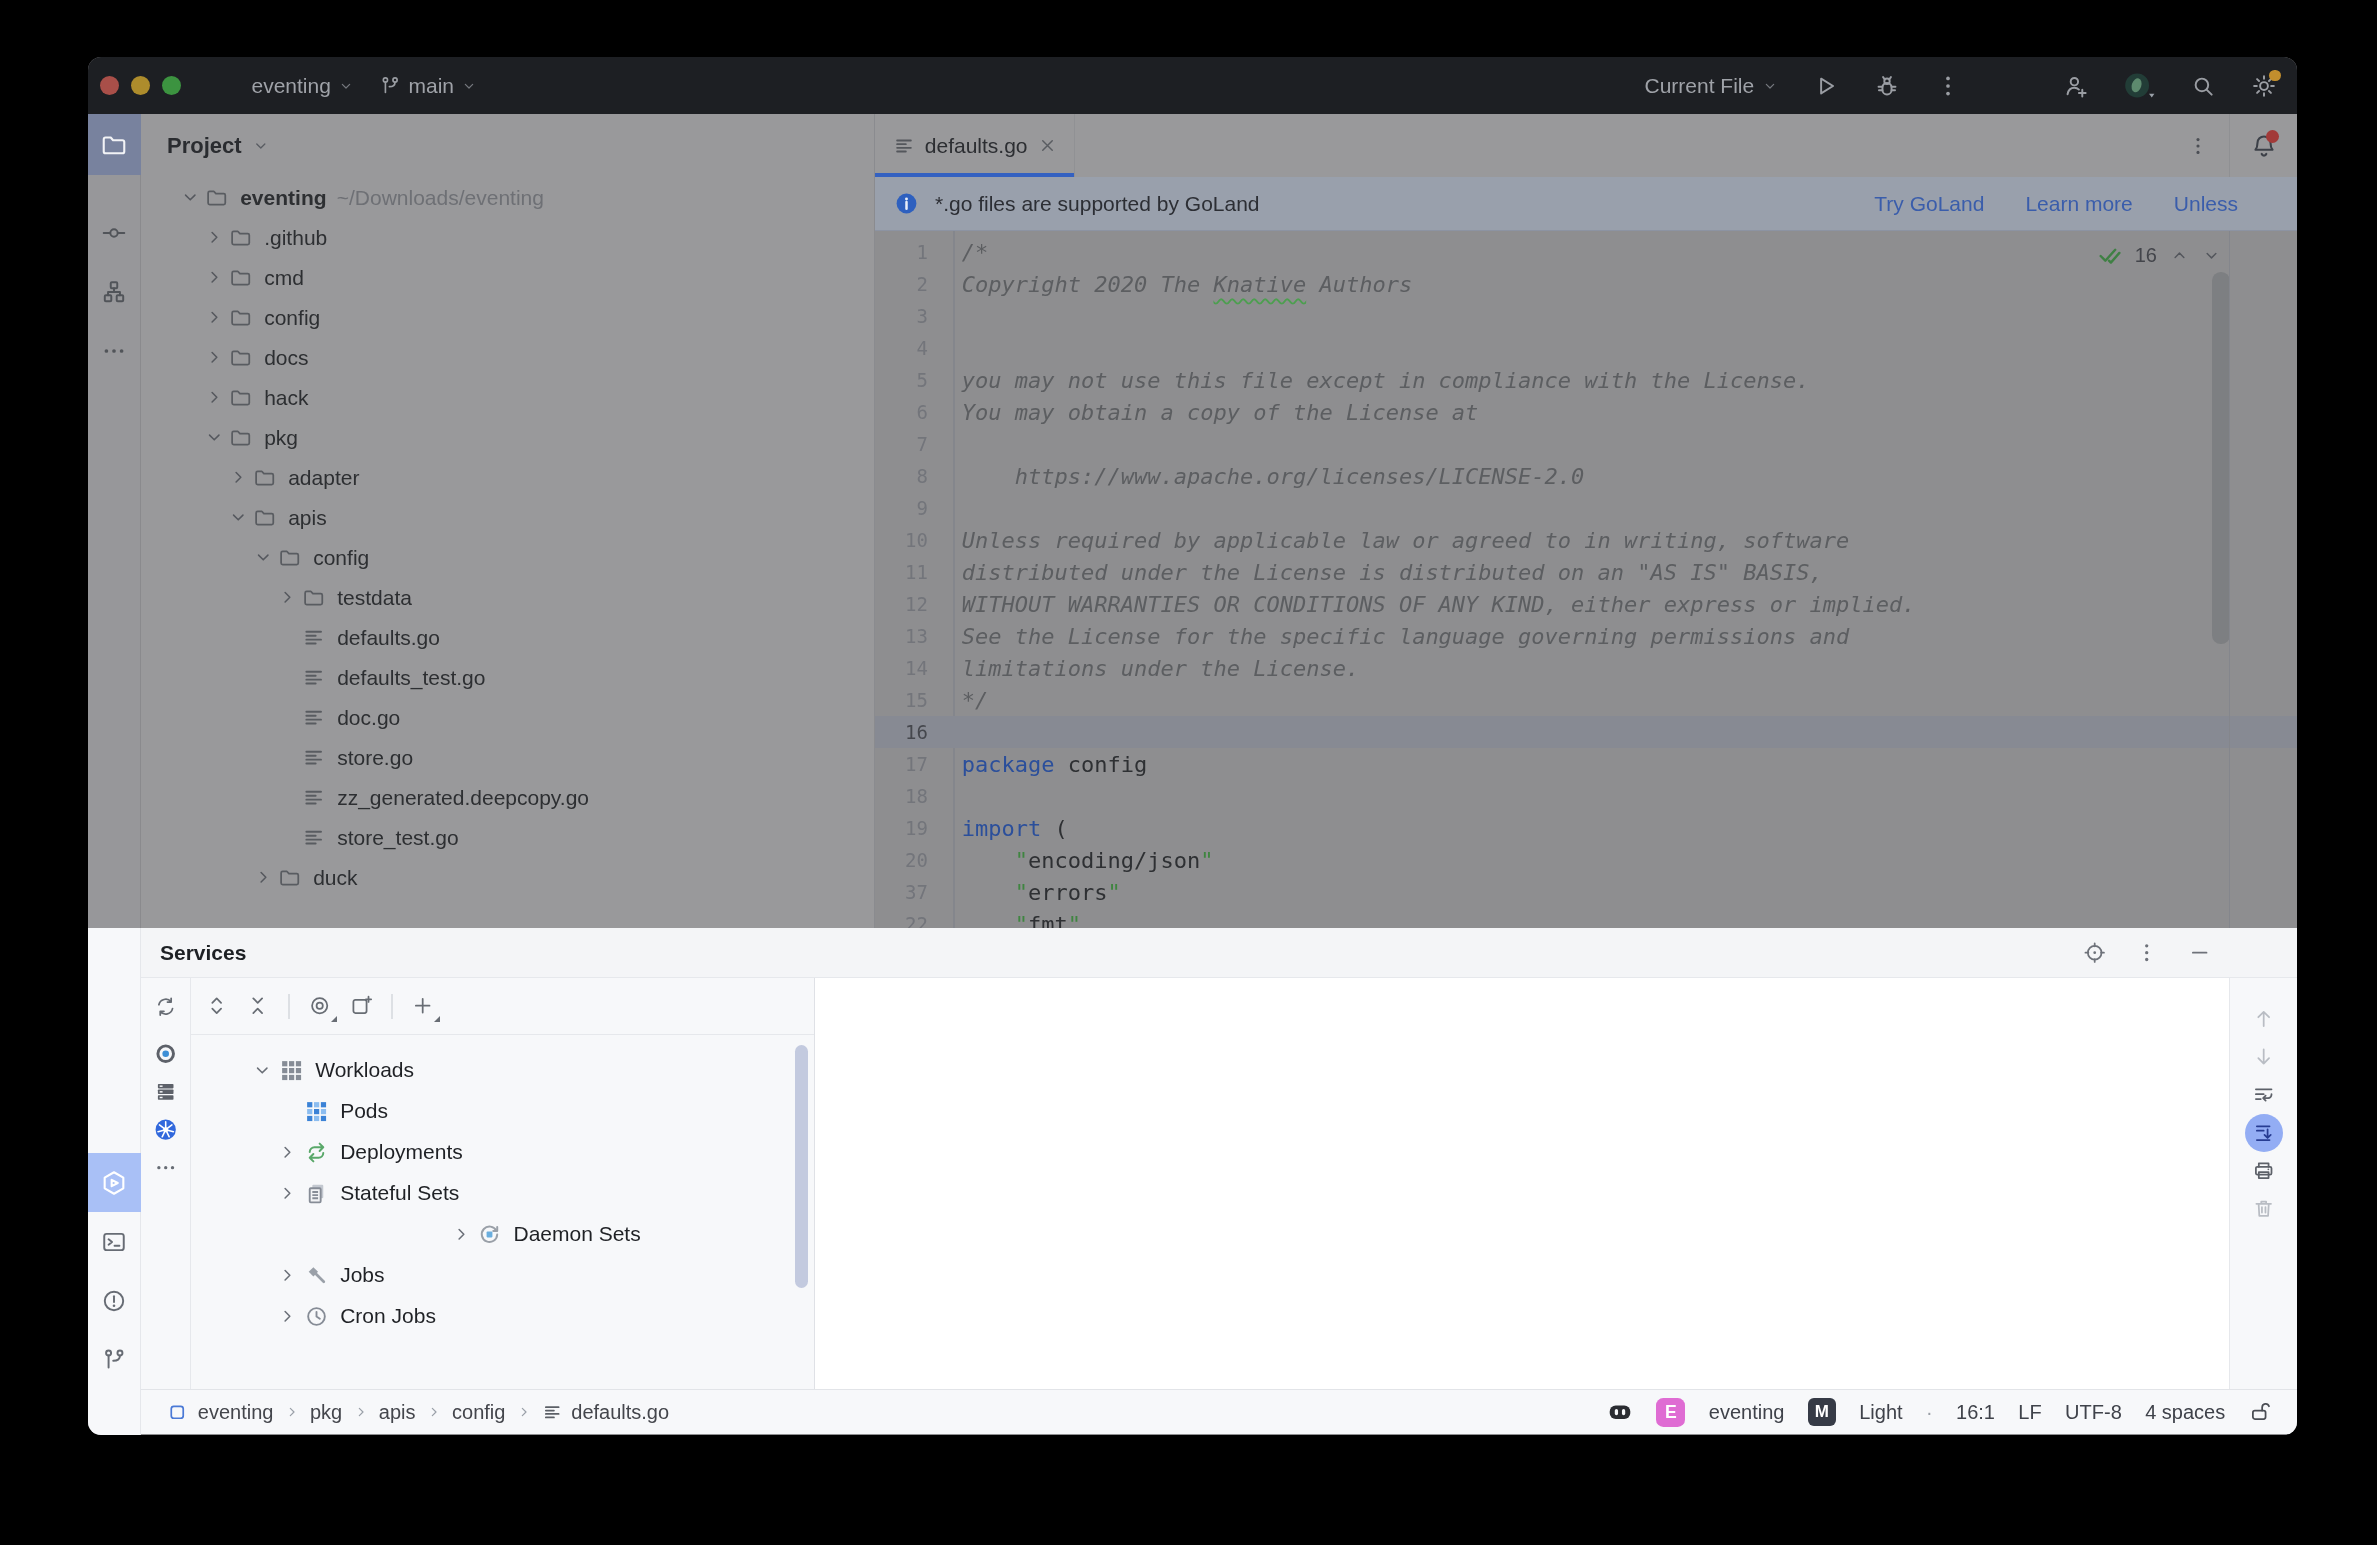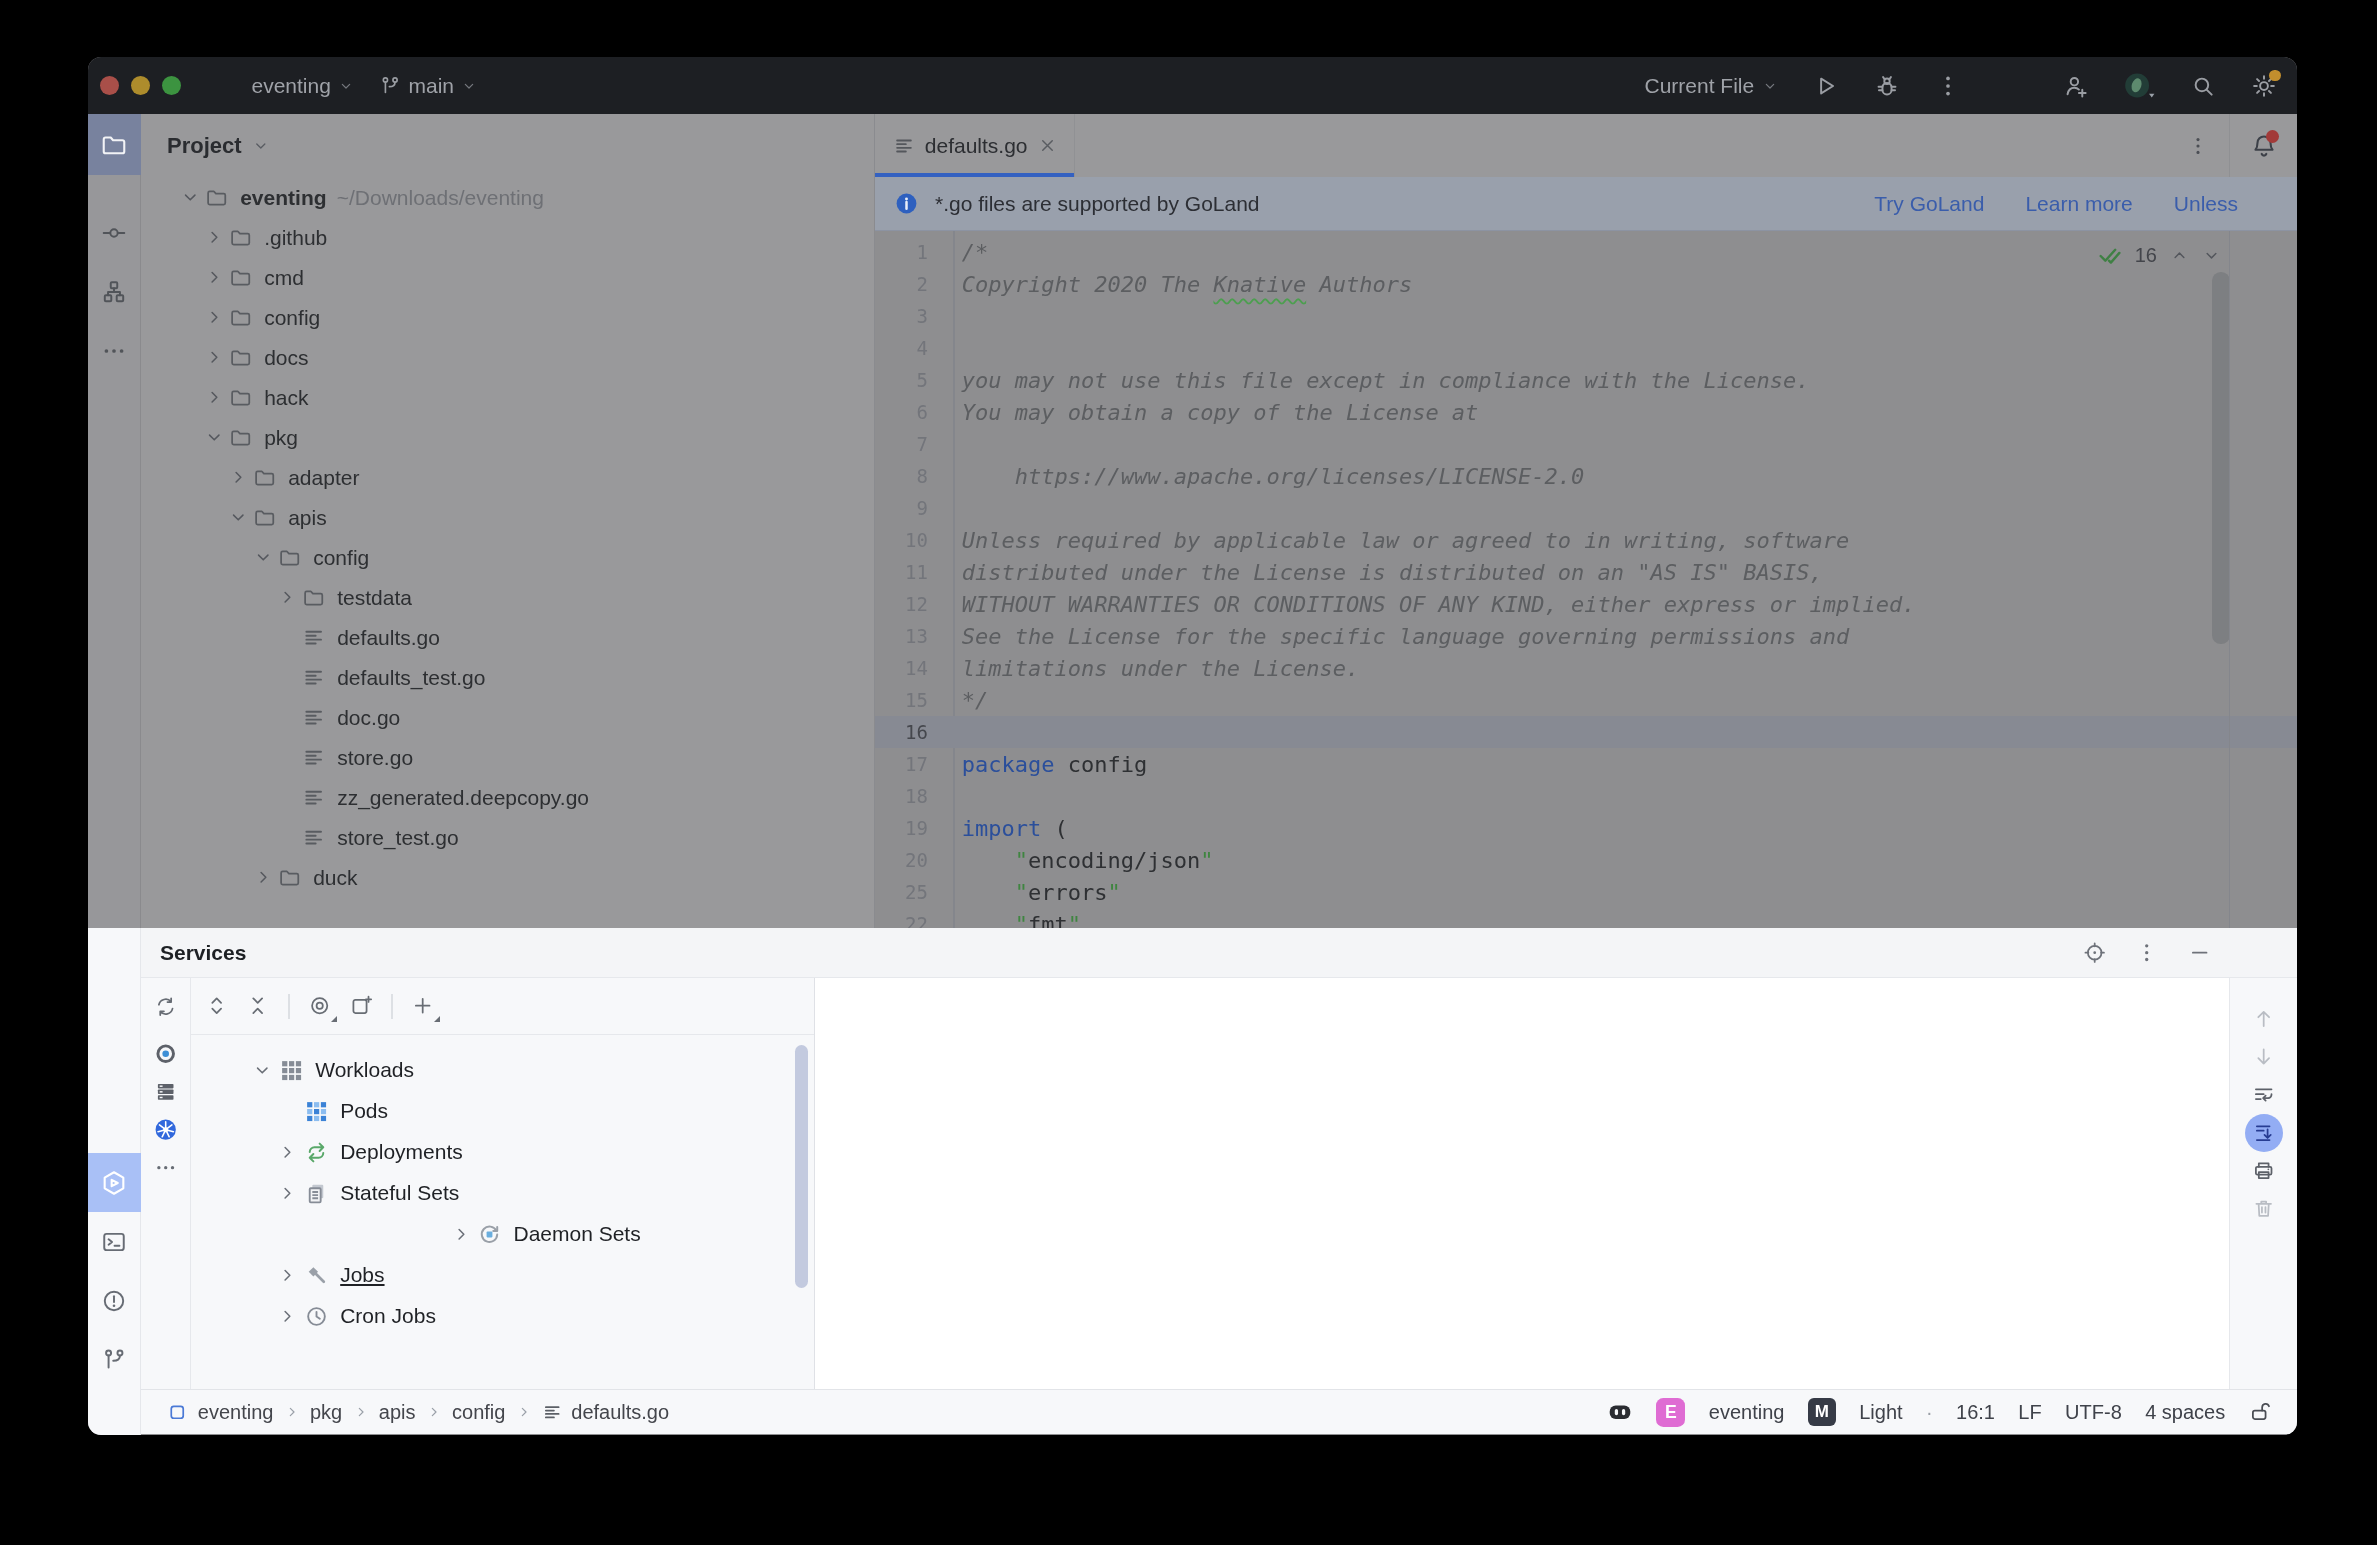--- a/index.html
+++ b/index.html
@@ -698,21 +698,21 @@
               </div>
               <div class="code-line">
                 <span class="gutter-num">19</span>
                 <span class="code-text"><span class="tok-kw">import</span><span class="tok-pl"> (</span></span>
               </div>
               <div class="code-line">
                 <span class="gutter-num">20</span>
                 <span class="code-text"><span class="tok-pl">    </span><span class="tok-qt">"</span><span class="tok-pl">encoding/json</span><span class="tok-qt">"</span></span>
               </div>
               <div class="code-line">
-                <span class="gutter-num">25</span>
+                <span class="gutter-num">37</span>
                 <span class="code-text"><span class="tok-pl">    </span><span class="tok-qt">"</span><span class="tok-pl">errors</span><span class="tok-qt">"</span></span>
               </div>
               <div class="code-line">
                 <span class="gutter-num">22</span>
                 <span class="code-text"><span class="tok-pl">    </span><span class="tok-qt">"</span><span class="tok-pl">fmt</span><span class="tok-qt">"</span></span>
               </div>
               <div class="inspect">
               <span class="ic checks">
                   <svg viewBox="0 0 24 24" fill="none" stroke="currentColor" stroke-width="1.8" stroke-linecap="round" stroke-linejoin="round">
                     <g stroke-width="2.3">
@@ -944,21 +944,21 @@
                   </span>
                   <span class="ic node-ic">
                     <svg viewBox="0 0 24 24" fill="none" stroke="#9aa0a8" stroke-width="1.9" stroke-linecap="round">
                       <path d="M18.6 8.4A7.4 7.4 0 1 0 19.4 12"></path>
                       <path d="M19.4 4.8v3.8h-3.8" stroke-linejoin="round"></path>
                       <rect x="9.2" y="9.2" width="5.6" height="5.6" rx="0.8" fill="#6aaede" stroke="none"></rect>
                     </svg>
                   </span>
                   <span>Daemon Sets</span>
                 </div>
-                <div class="svc-row" style="padding-left: 82px; text-decoration: underline;">
+                <div class="svc-row" style="padding-left: 82px;">
                   <span class="ic chev">
                     <svg viewBox="0 0 24 24" fill="none" stroke="currentColor" stroke-width="1.8" stroke-linecap="round" stroke-linejoin="round">
                       <path d="M9.5 6.5 15 12l-5.5 5.5"></path>
                     </svg>
                   </span>
                   <span class="ic node-ic">
                     <svg viewBox="0 0 24 24">
                       <path d="M4.5 8.5 9 4l4.5 4.5L9 13z" fill="#9aa0a8"></path>
                       <path d="M11.8 10.8 19 18" stroke="#9aa0a8" stroke-width="2.6" stroke-linecap="round"></path>
                     </svg>

